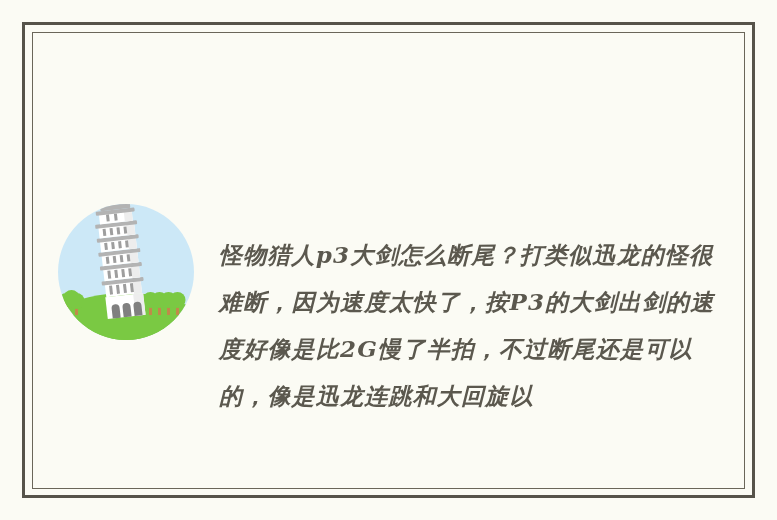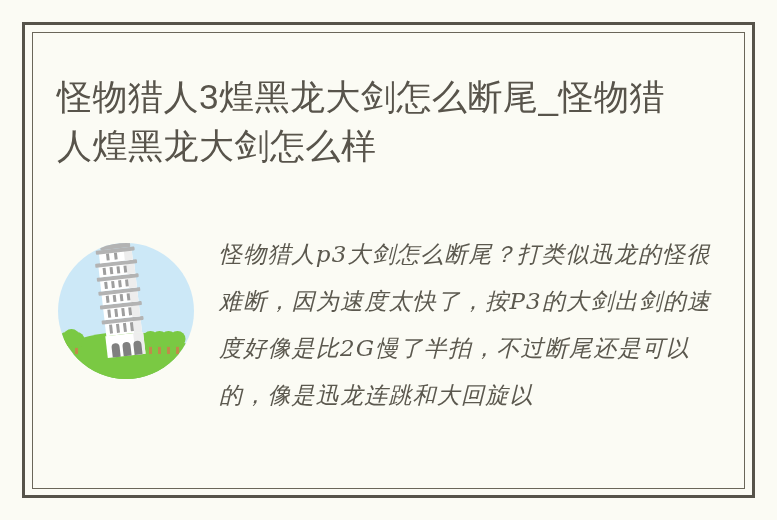--- a/index.html
+++ b/index.html
@@ -68,21 +68,22 @@
     white-space: pre-wrap;
   }
 
   
   .body-row {
     position: absolute;
     left: 24px;
     top: 170px;
     width: 670px;
     display: flex;
-    align-items: center;
+    align-items: flex-start;
+    font-weight: bold;
   }
 
   
   .illus-wrap {
     position: relative;
     flex: 0 0 auto;
     width: 138px;
     height: 138px;
     margin-right: 24px;
   }
@@ -109,21 +110,20 @@
 </head>
 <body>
 
 <div class="page">
 
   <div class="frame-outer"></div>
   <div class="frame-inner"></div>
 
   <div class="content">
 
-    <h1 class="title">怪物猎人3煌黑龙大剑怎么断尾_怪物猎人煌黑龙大剑怎么样</h1>
 
     <div class="body-row">
 
       <div class="illus-wrap">
         <svg viewBox="0 0 138 138" xmlns="http://www.w3.org/2000/svg">
           <defs>
             <clipPath id="circClip">
               <circle cx="69" cy="69" r="68"></circle>
             </clipPath>
           </defs>

